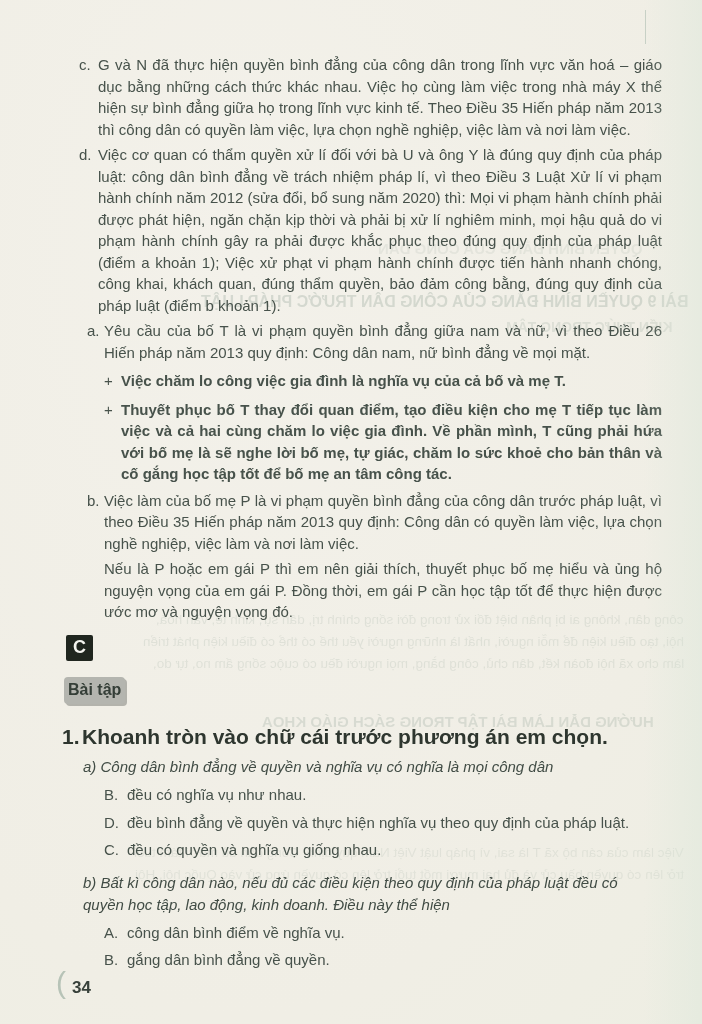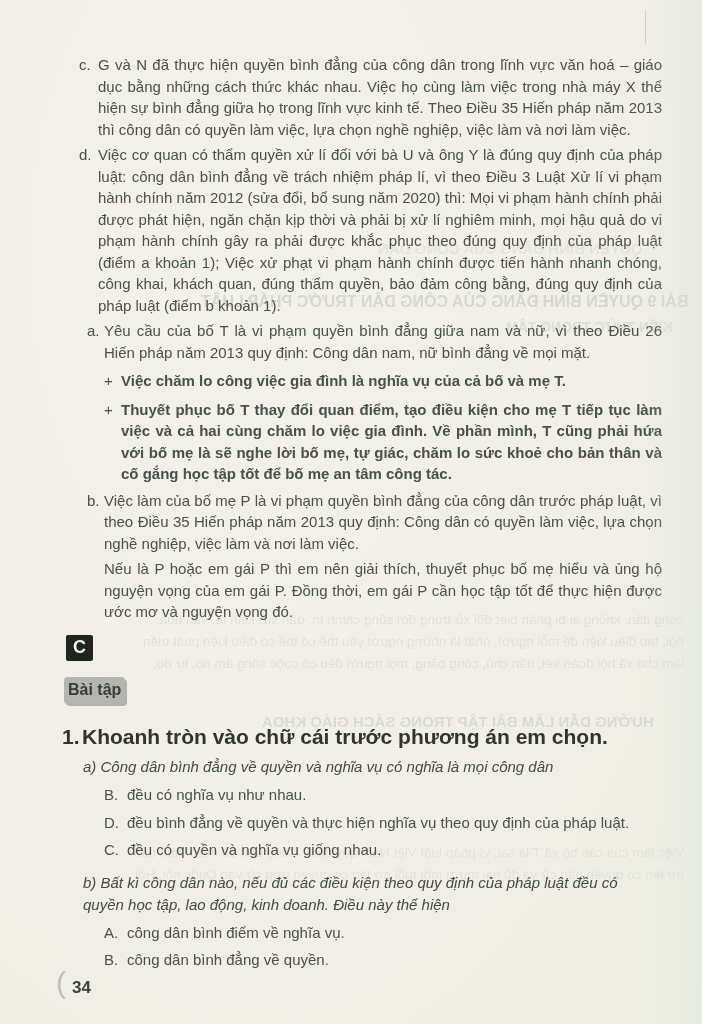--- a/index.html
+++ b/index.html
@@ -135,21 +135,21 @@
 
     <div>
       <p class="qtext">
         <span>b)</span>
         <span>Bất kì công dân nào, nếu đủ các điều kiện theo quy định của pháp luật đều có quyền học tập, lao động, kinh doanh. Điều này thể hiện</span>
       </p>
       <div class="option">
         <span class="olabel">A.</span><span>công dân bình điểm về nghĩa vụ.</span>
       </div>
       <div class="option">
-        <span class="olabel">B.</span><span>công dân bình đẳng về quyền.</span>
+        <span class="olabel">B.</span><span>gắng dân bình đẳng về quyền.</span>
       </div>
 
     </div>
 
   </div>
 
   <div class="footer">
     <span class="bracket">(</span>
     <span class="pagenum">34</span>
   </div>

